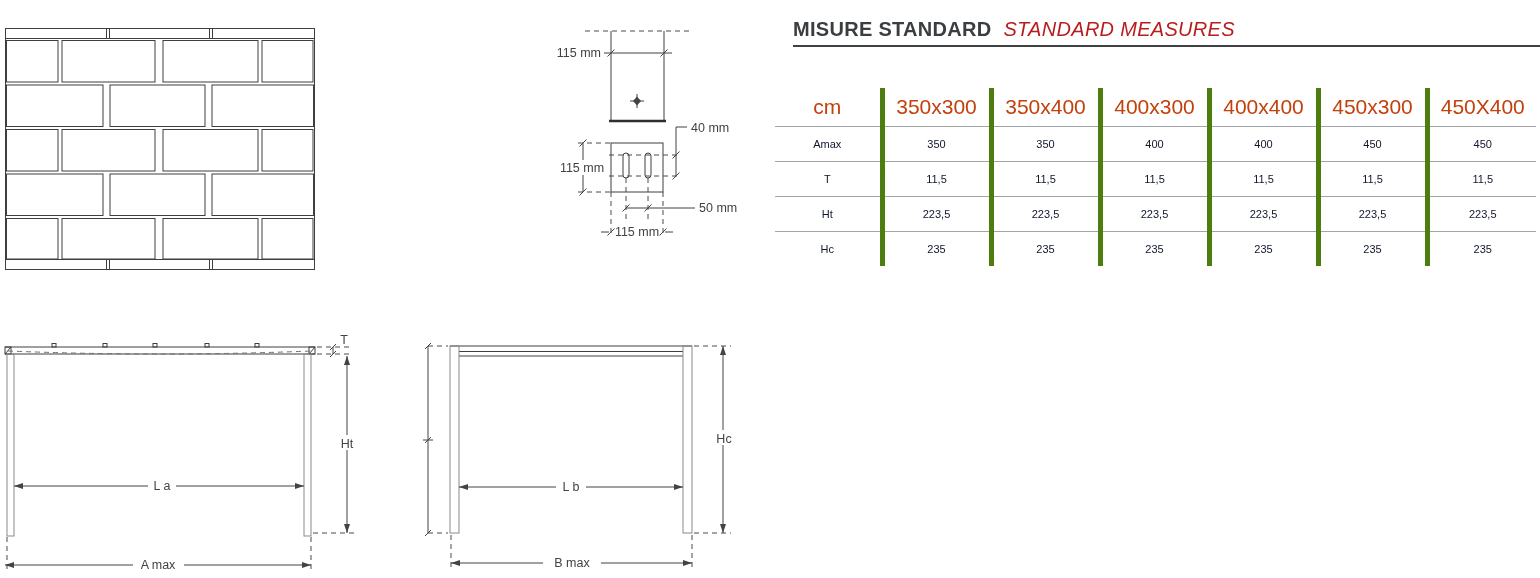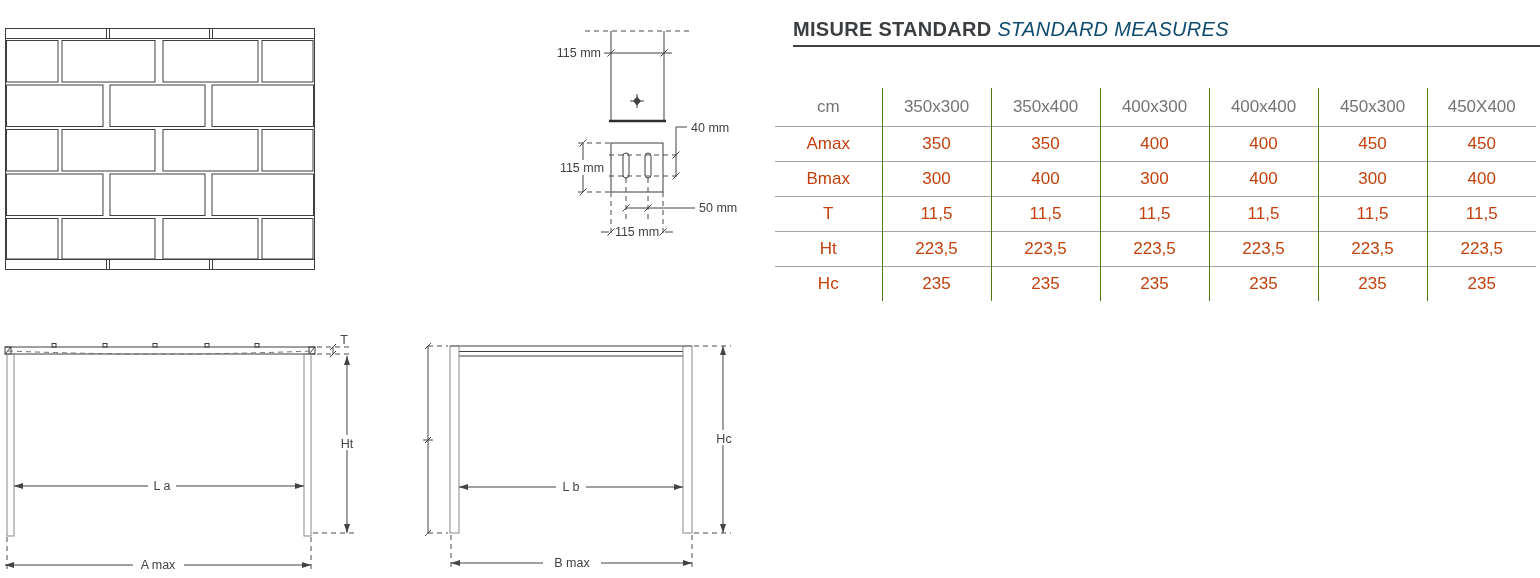--- a/index.html
+++ b/index.html
@@ -3,29 +3,29 @@
 <meta charset="utf-8">
 <style>
   * { margin:0; padding:0; box-sizing:border-box; }
   html,body { width:1540px; height:578px; background:#ffffff; overflow:hidden;
               font-family:"Liberation Sans","DejaVu Sans",sans-serif; }
   .abs { position:absolute; }
 
   
   #title-bar { left:793px; top:18px; width:747px; font-size:20px; color:#3b3e41; letter-spacing:.3px; white-space:nowrap; }
   #title-bar .it { font-style:normal;font-weight:bold; }
-  #title-bar .en { font-style:italic; color:#0c4a6e; }
+  #title-bar .en { font-style:italic; color:#b91c1c; margin-left:6px; }
   #title-rule { left:793px; top:45px; width:747px; height:2px; background:#3e4144; }
 
   #measures-table { left:775px; top:88px; border-collapse:collapse; table-layout:fixed; }
   #measures-table th, #measures-table td {
-      font-weight:normal; font-size:17px; color:#c2410c; text-align:center;
+      font-weight:normal; font-size:11px; color:#0f172a; text-align:center;
       height:35px; padding:0; overflow:hidden; }
-  #measures-table thead th { height:38px; font-size:17px; color:#737373; }
-  #measures-table th + th, #measures-table td + td { border-left:1px solid #4d7c0f; }
+  #measures-table thead th { height:38px; font-size:21px; color:#c2410c; }
+  #measures-table th + th, #measures-table td + td { border-left:5px solid #4d7c0f; }
   #measures-table tbody tr td { border-top:1px solid #a0a5a9; }
   #measures-table .c0 { width:107px; }
   #measures-table .c  { width:109px; }
 
   
   svg { position:absolute; }
   svg text { font-family:"Liberation Sans","DejaVu Sans",sans-serif; font-size:12.5px; fill:#3f4346; }
   .ln   { stroke:#3e3e3e; stroke-width:1; fill:none; }
   .lng  { stroke:#85898c; stroke-width:1; fill:none; }   
   .dash { stroke:#4a4a4a; stroke-width:1; fill:none; stroke-dasharray:5 4; }
@@ -276,29 +276,20 @@
     <tr>
       <td>Amax</td>
       <td>350</td>
       <td>350</td>
       <td>400</td>
       <td>400</td>
       <td>450</td>
       <td>450</td>
     </tr>
     <tr>
-      <td>Bmax</td>
-      <td>300</td>
-      <td>400</td>
-      <td>300</td>
-      <td>400</td>
-      <td>300</td>
-      <td>400</td>
-    </tr>
-    <tr>
       <td>T</td>
       <td>11,5</td>
       <td>11,5</td>
       <td>11,5</td>
       <td>11,5</td>
       <td>11,5</td>
       <td>11,5</td>
     </tr>
     <tr>
       <td>Ht</td>

